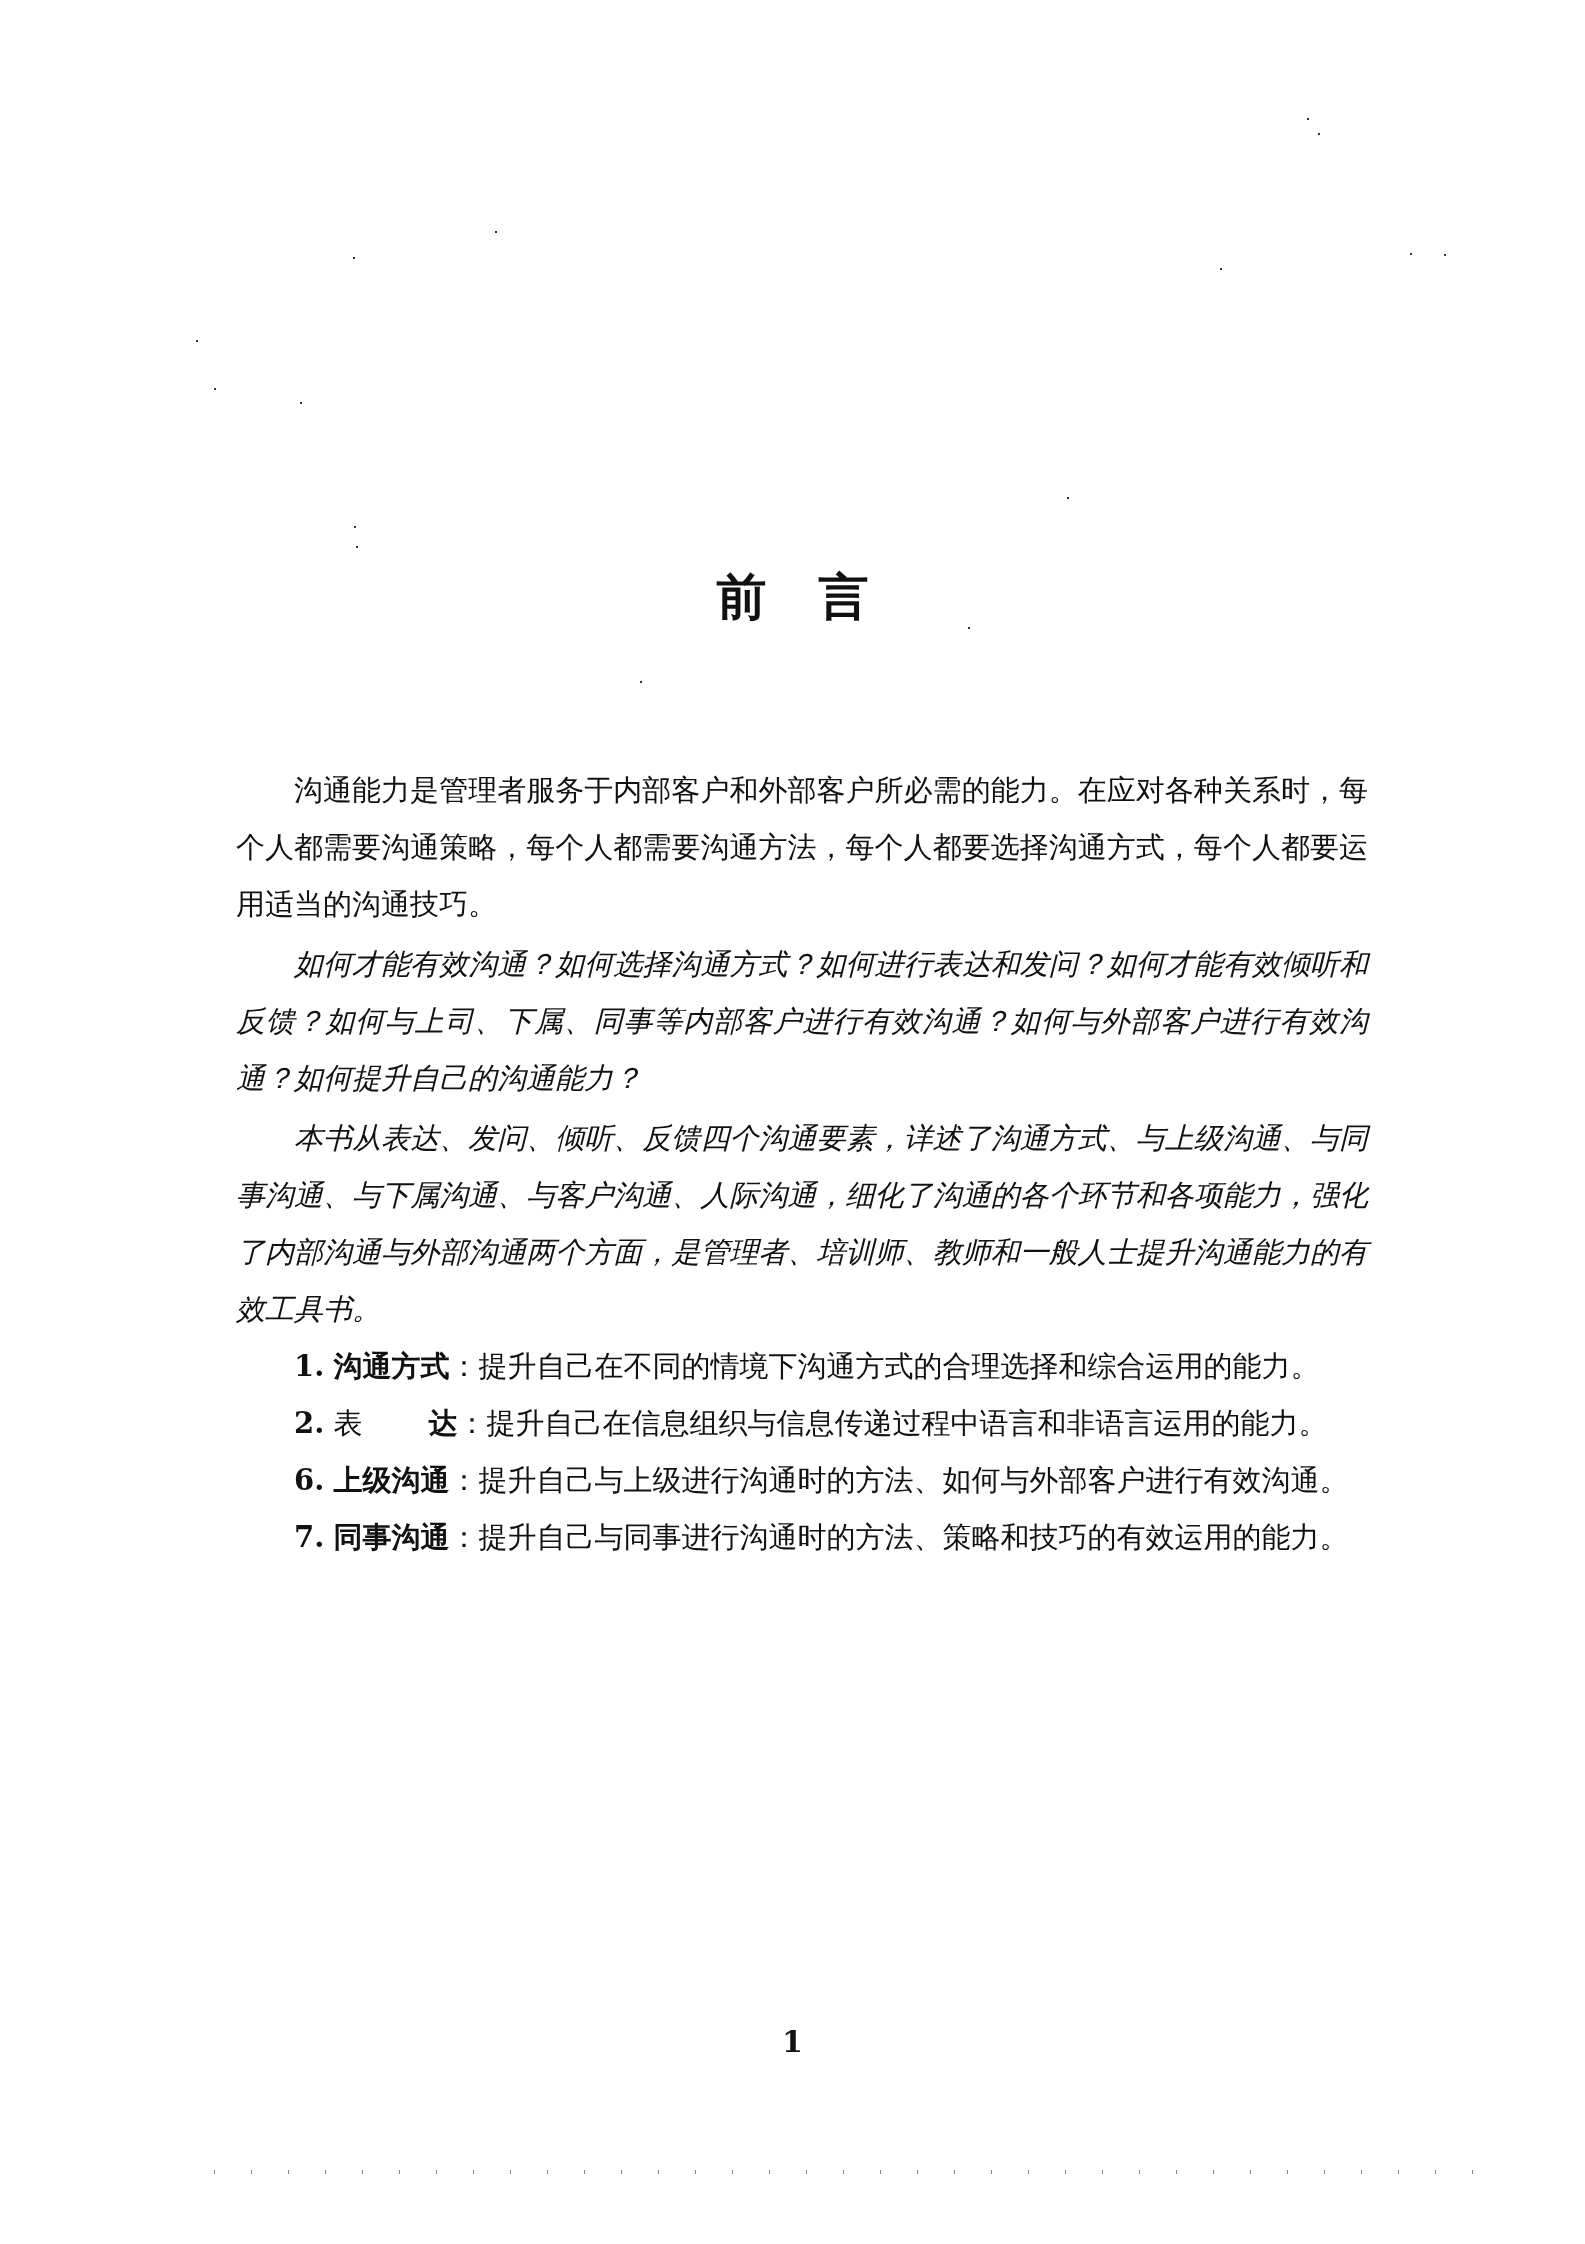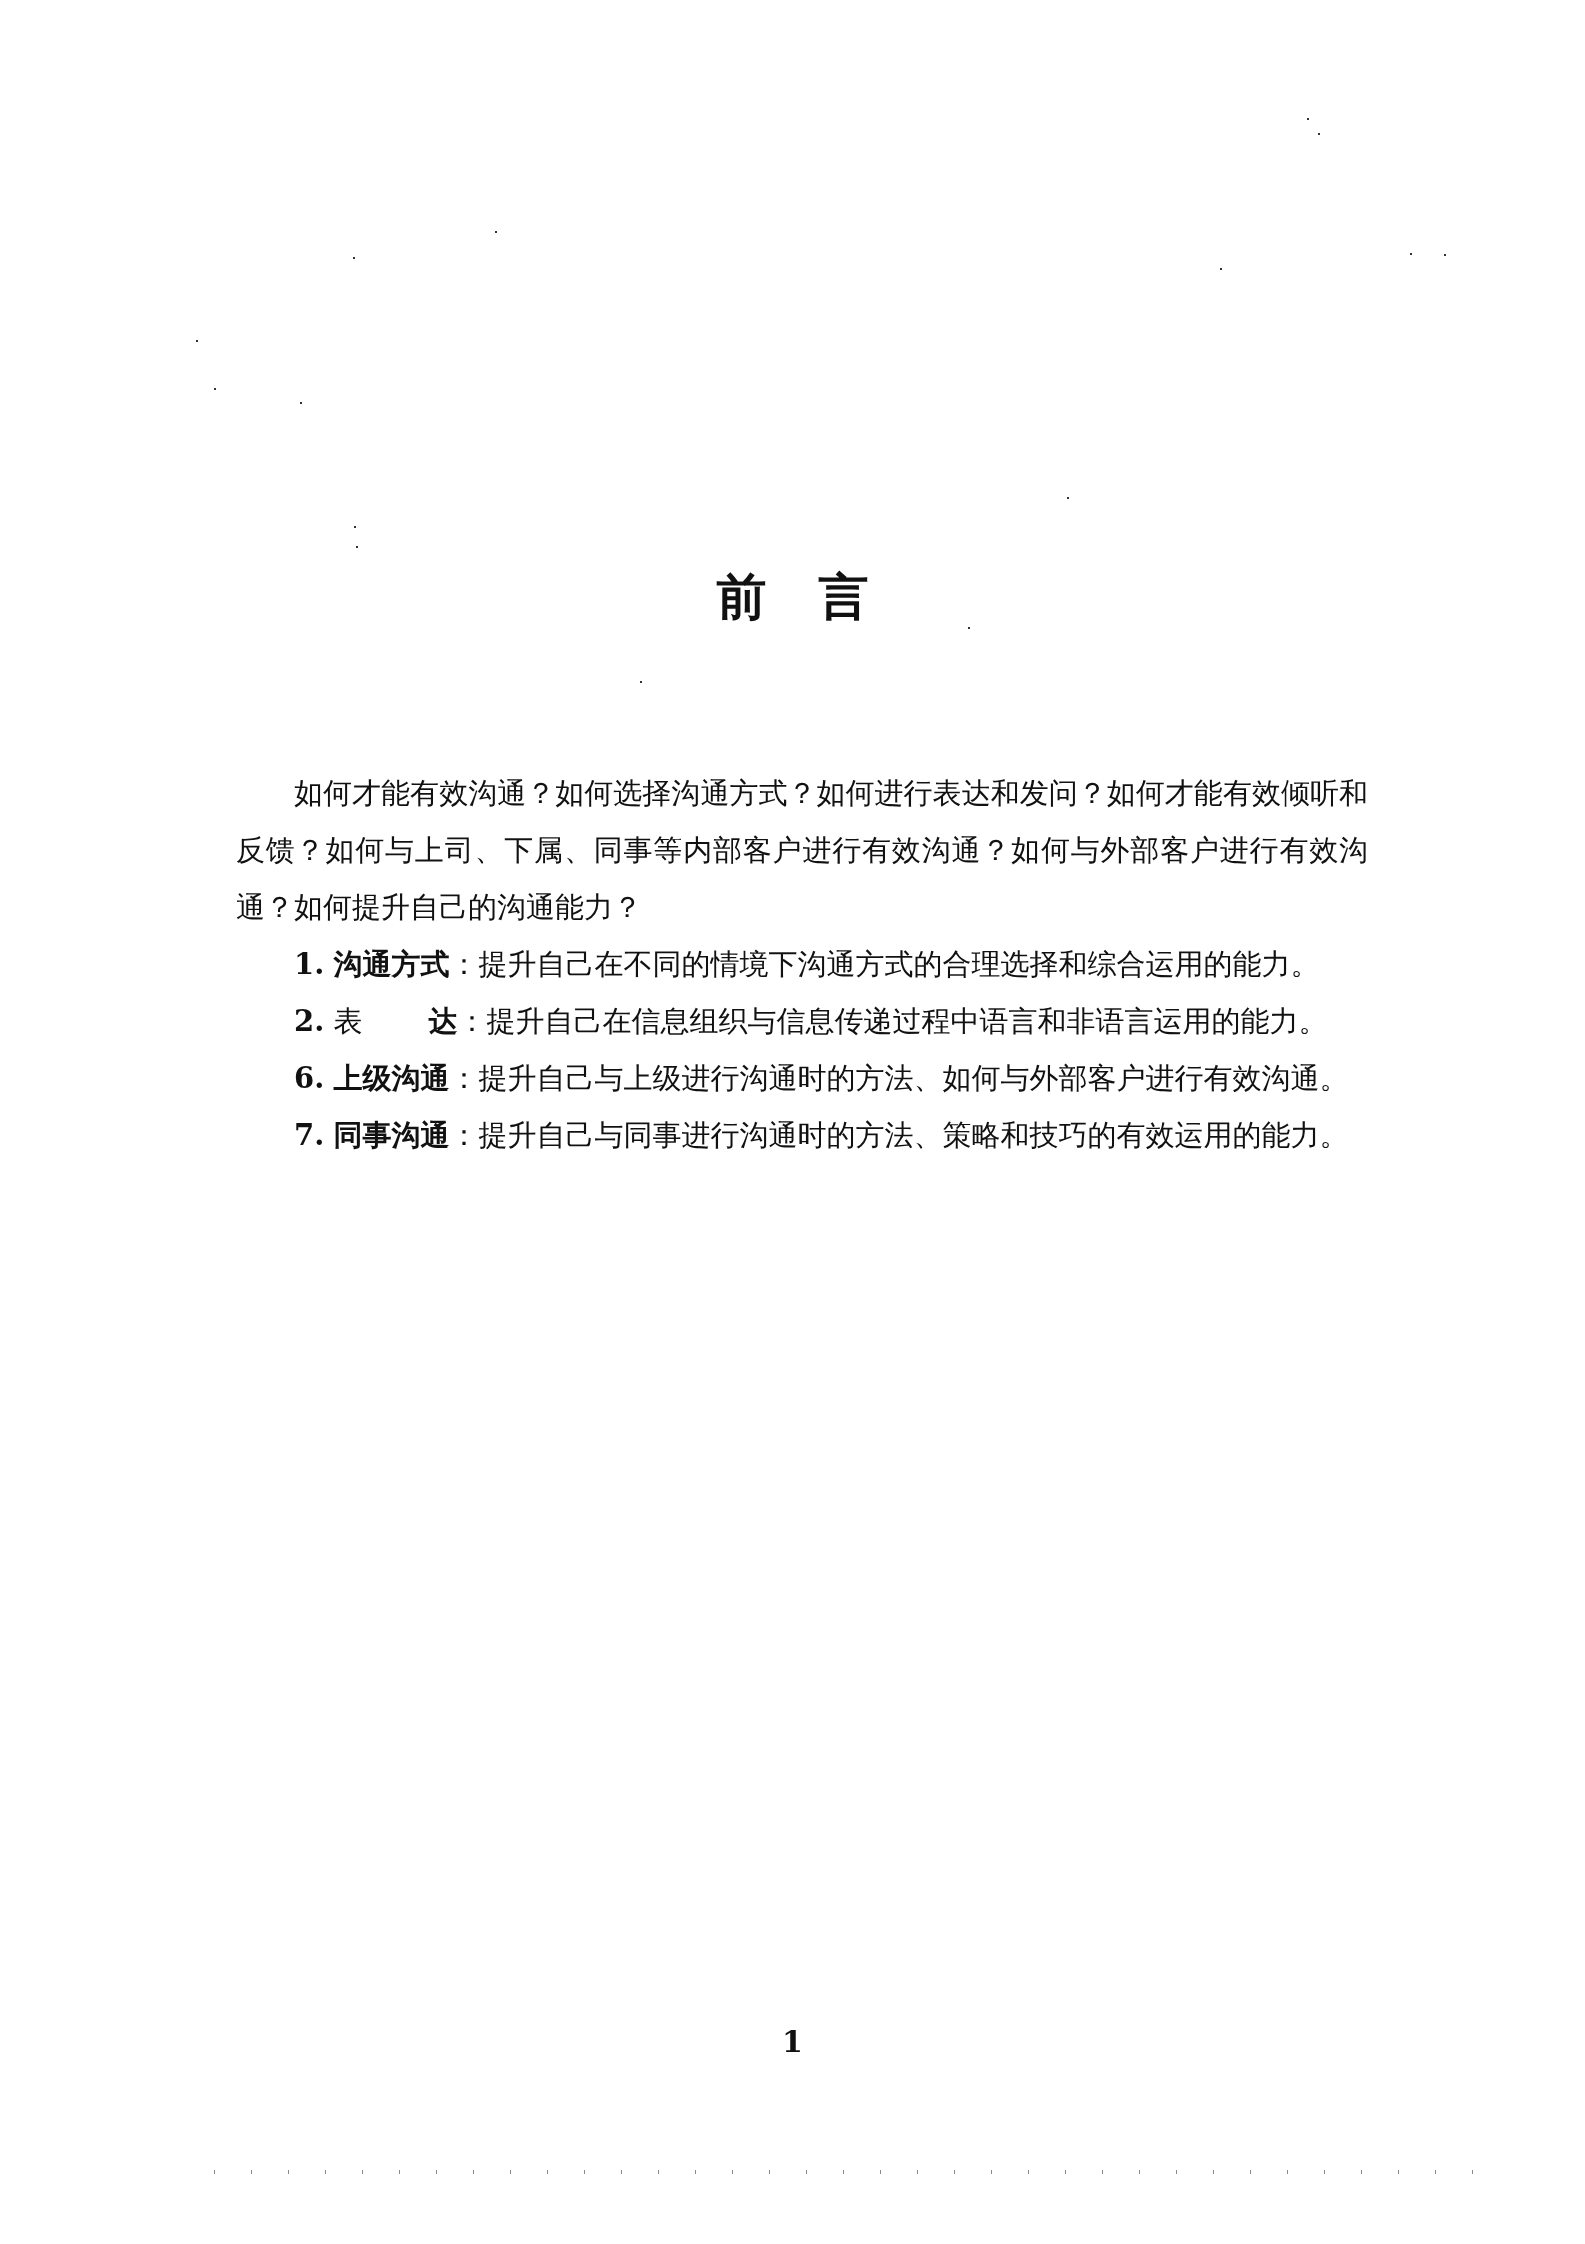--- a/index.html
+++ b/index.html
@@ -99,21 +99,23 @@
   <div class="speck" style="left:1067px;top:497px;"></div>
   <div class="speck" style="left:354px;top:526px;"></div>
   <div class="speck" style="left:356px;top:546px;"></div>
   <div class="speck" style="left:968px;top:627px;"></div>
   <div class="speck" style="left:640px;top:681px;"></div>
   <div class="scanline"></div>
 
   <h1 class="title">前言</h1>
 
   <div class="body-text">
+    <p class="para">沟通能力是管理者服务于内部客户和外部客户所必需的能力。在应对各种关系时，每个人都需要沟通策略，每个人都需要沟通方法，每个人都要选择沟通方式，每个人都要运用适当的沟通技巧。</p>
     <p class="para gap">如何才能有效沟通？如何选择沟通方式？如何进行表达和发问？如何才能有效倾听和反馈？如何与上司、下属、同事等内部客户进行有效沟通？如何与外部客户进行有效沟通？如何提升自己的沟通能力？</p>
+    <p class="para gap">本书从表达、发问、倾听、反馈四个沟通要素，详述了沟通方式、与上级沟通、与同事沟通、与下属沟通、与客户沟通、人际沟通，细化了沟通的各个环节和各项能力，强化了内部沟通与外部沟通两个方面，是管理者、培训师、教师和一般人士提升沟通能力的有效工具书。</p>
 
     <p class="item">
       <span class="num">1.</span>
       <span class="term">沟通方式</span><span>：提升自己在不同的情境下沟通方式的合理选择和综合运用的能力。</span>
     </p>
     <p class="item">
       <span class="num">2.</span>
       <span>表</span><span class="sp"></span><span class="term">达</span><span>：提升自己在信息组织与信息传递过程中语言和非语言运用的能力。</span>
     </p>
     <p class="item">

